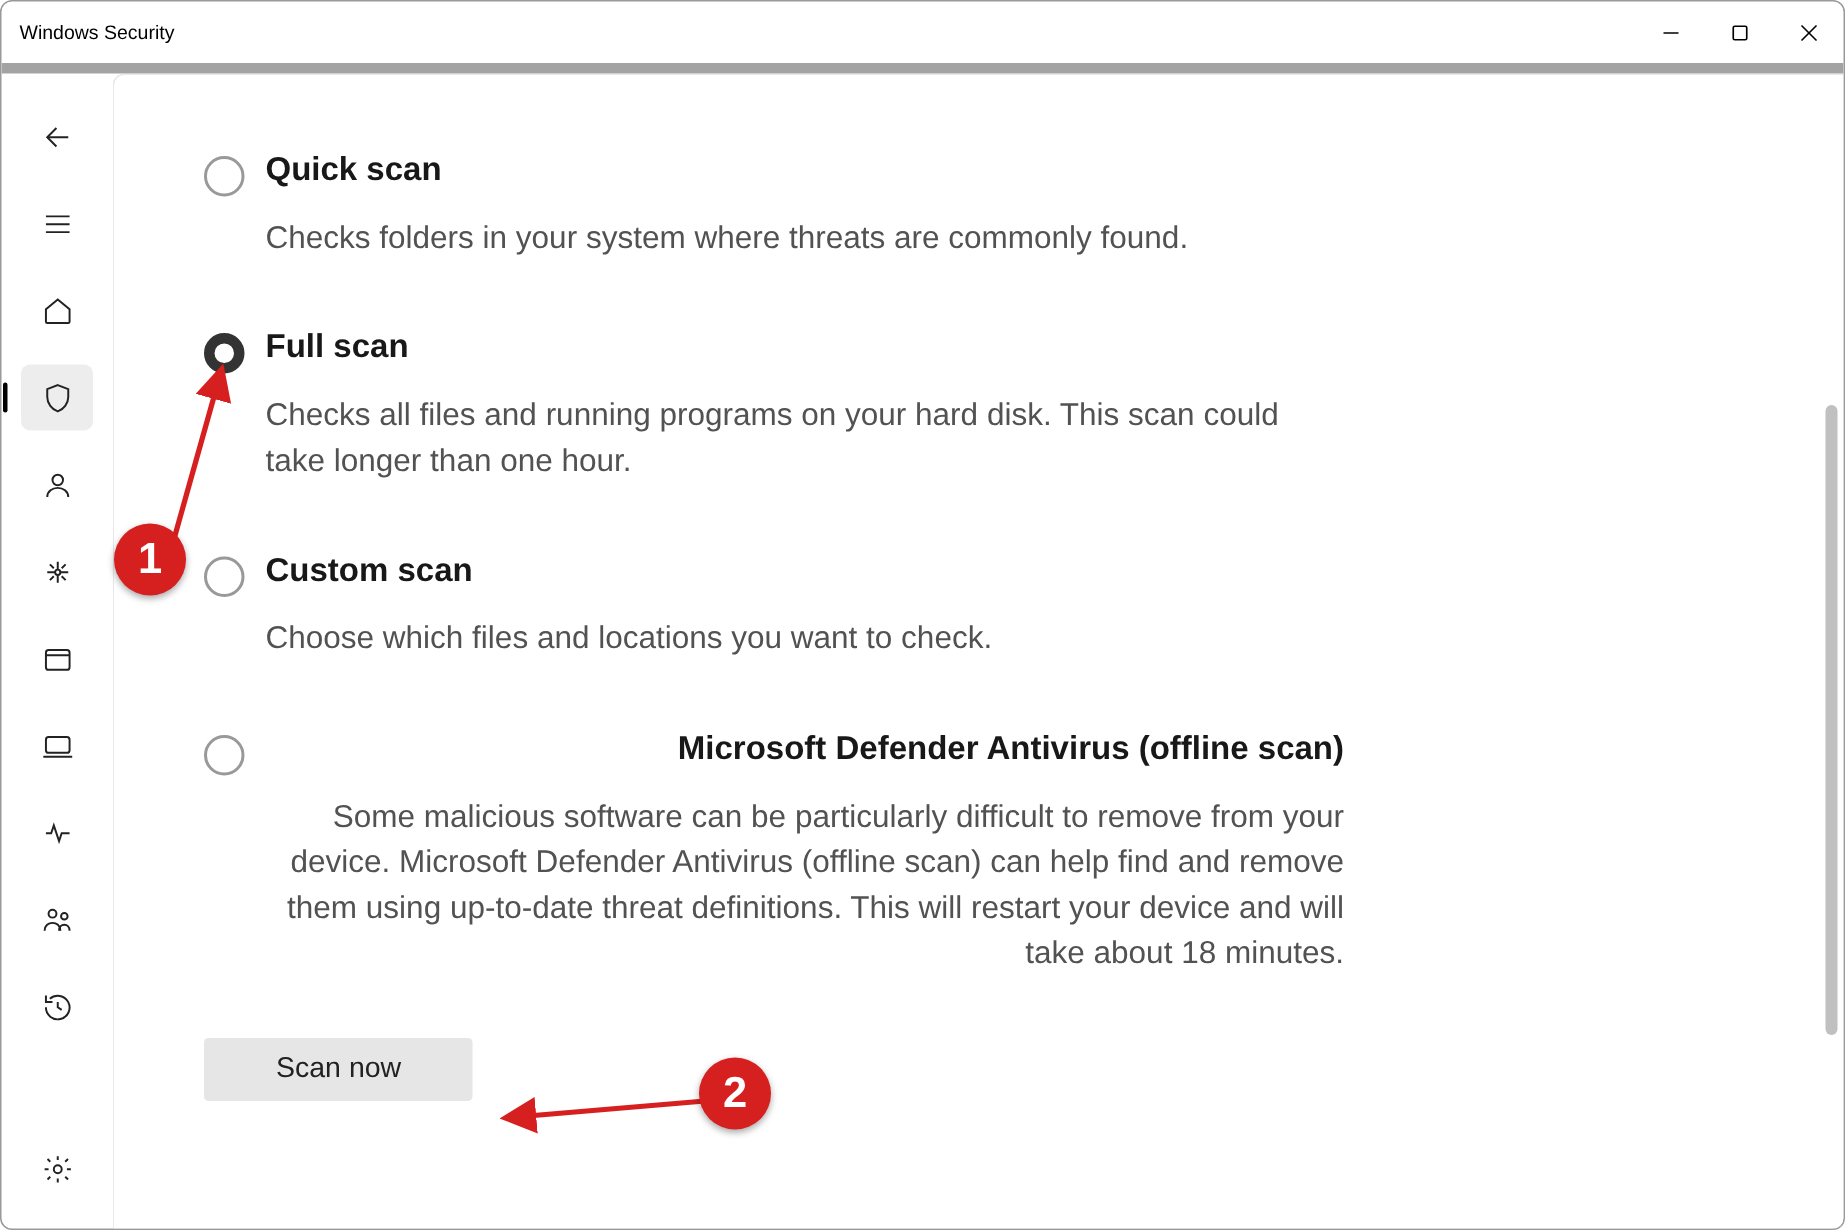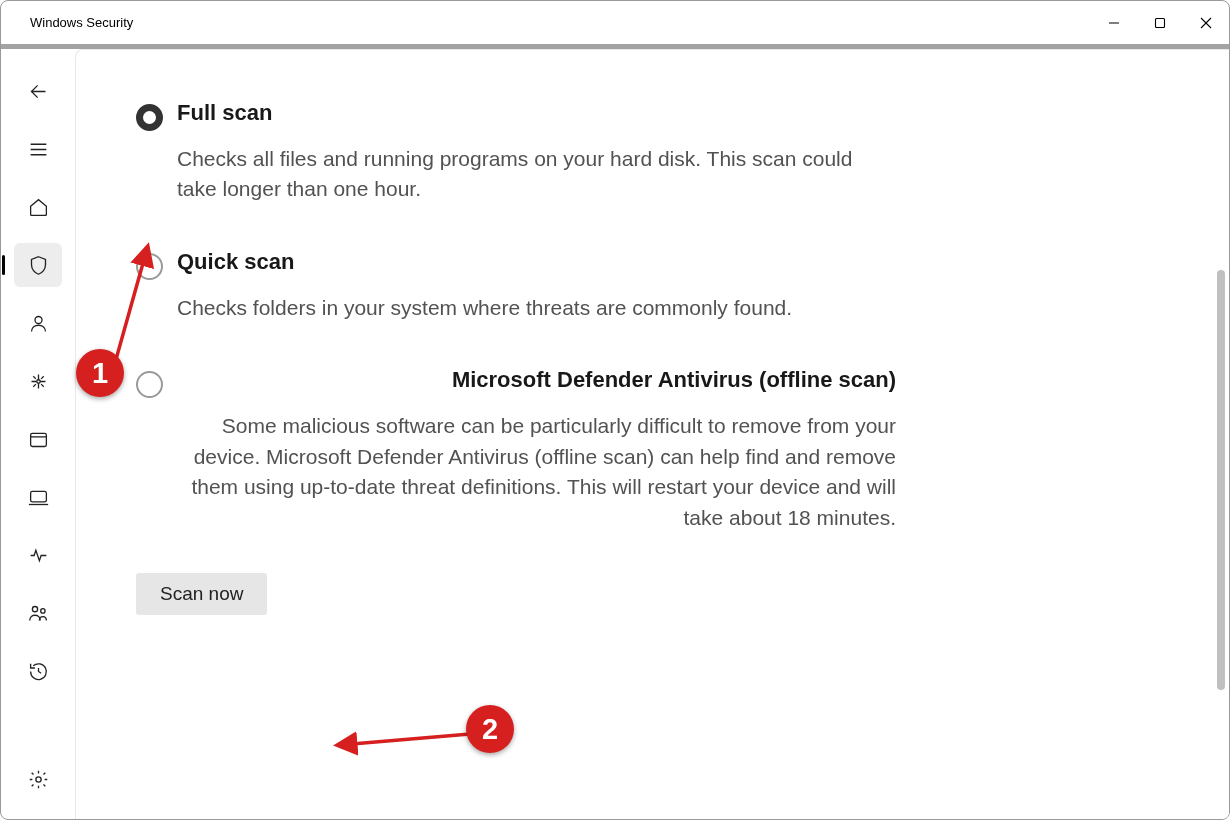--- a/index.html
+++ b/index.html
@@ -16,22 +16,22 @@
       top: 0; left: 0; right: 0; bottom: 0;
       border: 1px solid #999;
       border-radius: 8px;
       overflow: hidden;
     }
     .titlebar {
       height: 48px;
       display: flex;
       align-items: center;
       justify-content: space-between;
-      padding-left: 29px;
-      border-bottom: 5px solid #a3a3a3;
+      padding-left: 12px;
+      border-bottom: 7px solid #a3a3a3;
     }
     .title-text {
       font-size: 13px;
       color: #000;
     }
     .win-controls {
       display: flex;
       height: 100%;
     }
     .win-btn {
@@ -134,21 +134,21 @@
       margin-bottom: 18px;
     }
     .opt-desc {
       font-size: 21px;
       color: #525252;
       line-height: 1.45;
     }
     .scan-btn {
       background: #e6e6e6;
       border: none;
-      padding: 10px 24px;
+      padding: 10px 48px;
       font-size: 19px;
       color: #222;
       border-radius: 3px;
       margin-top: 10px;
       margin-left: 0;
     }
     .annot-circle {
       position: absolute;
       width: 48px;
       height: 48px;
@@ -263,35 +263,42 @@
       <div class="side-btn sidebar-bottom">
         <svg viewBox="0 0 24 24">
             <circle cx="12" cy="12" r="3"></circle>
             <path d="M12 2 L12 5 M12 19 L12 22 M4.2 4.2 L6.3 6.3 M17.7 17.7 L19.8 19.8 M2 12 L5 12 M19 12 L22 12 M4.2 19.8 L6.3 17.7 M17.7 6.3 L19.8 4.2"></path>
           </svg>
       </div>
     </div>
 
     <div class="content">
       <div class="option">
+        <div class="radio"></div>
+        <div class="opt-body">
+          <div class="opt-title">Quick scan</div>
+          <div class="opt-desc">Checks folders in your system where threats are commonly found.</div>
+        </div>
+      </div>
+
+      <div class="option">
         <div class="radio selected"></div>
         <div class="opt-body">
           <div class="opt-title">Full scan</div>
           <div class="opt-desc">Checks all files and running programs on your hard disk. This scan could take longer than one hour.</div>
         </div>
       </div>
 
       <div class="option">
         <div class="radio"></div>
         <div class="opt-body">
-          <div class="opt-title">Quick scan</div>
-          <div class="opt-desc">Checks folders in your system where threats are commonly found.</div>
+          <div class="opt-title">Custom scan</div>
+          <div class="opt-desc">Choose which files and locations you want to check.</div>
         </div>
       </div>
-
 
       <div class="option" style="margin-bottom:30px;text-align:right;">
         <div class="radio"></div>
         <div class="opt-body">
           <div class="opt-title">Microsoft Defender Antivirus (offline scan)</div>
           <div class="opt-desc">Some malicious software can be particularly difficult to remove from your device. Microsoft Defender Antivirus (offline scan) can help find and remove them using up-to-date threat definitions. This will restart your device and will take about 18 minutes.</div>
         </div>
       </div>
 
       <button class="scan-btn">Scan now</button>

